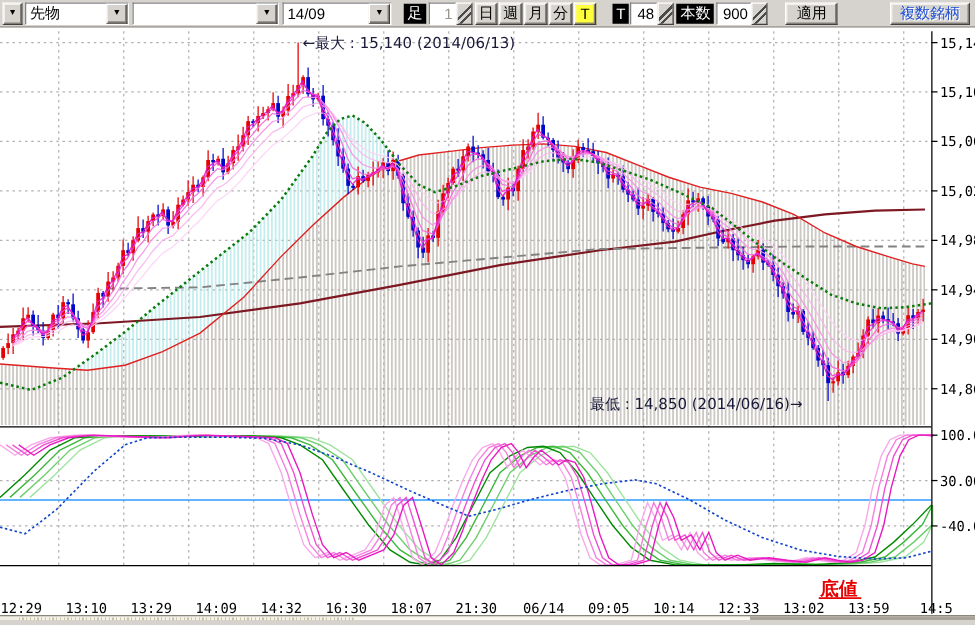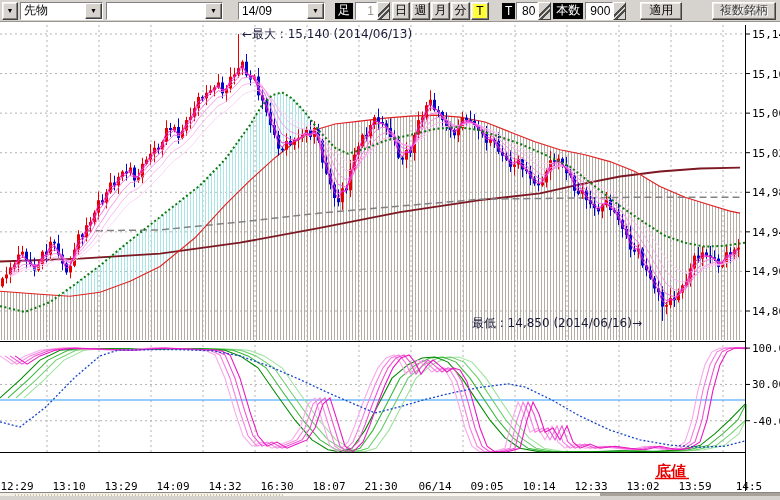--- a/index.html
+++ b/index.html
@@ -18,21 +18,21 @@
               box-shadow:inset -1px -1px 0 #84817b;font-size:7px;display:flex;align-items:center;justify-content:center;color:#000;}
   .lblk{background:#000;color:#fff;font-size:12px;height:16px;padding:0 3px;display:flex;align-items:center;white-space:nowrap;}
   .spin{display:flex;height:18px;}
   .spin .sv{border:1px solid;border-color:#828282 #fff #fff #828282;background:#fff;font-size:12px;
             width:22px;display:flex;align-items:center;justify-content:flex-end;padding:0 2px;box-sizing:border-box;}
   .spin .sv.dim{color:#9a968f;}
   .spin .sb{width:13px;height:18px;box-sizing:border-box;background-color:#d6d3ce;border:1px solid;border-color:#fff #404040 #404040 #fff;
             background-image:linear-gradient(135deg,transparent 42%,#4a4a4a 42%,#4a4a4a 52%,transparent 52%),
                              linear-gradient(135deg,transparent 62%,#4a4a4a 62%,#4a4a4a 72%,transparent 72%);}
   .yellow{background:#ffff3c;}
-  .dis{color:#404040;text-shadow:1px 1px 0 #ffffff;}
+  .dis{color:#1d4ed8;text-shadow:1px 1px 0 #ffffff;}
   
   #chartsvg{position:absolute;top:22px;left:0;}
   
   .hscroll{position:absolute;left:0;top:492px;width:780px;height:8px;background:#f1eee6;border-top:1px solid #8a867f;box-sizing:border-box;}
   .hs-dots{position:absolute;left:15px;top:1px;height:6px;width:268px;
            background:repeating-linear-gradient(90deg,#c9c2a8 0 1px,#f6f3e9 1px 3px);}
   .hs-mid{position:absolute;left:283px;top:1px;height:6px;width:317px;background:#faf8f1;}
   .hs-thumb{position:absolute;left:600px;top:0px;height:7px;width:180px;background:#a8a39a;}
 </style>
 </head>
@@ -43,37 +43,37 @@
   <div class="toolbar">
     <div class="btn" style="width:16px;font-size:7px;">▼</div>
     <div class="combo" style="margin-left:2px;">
       <span class="val" style="width:58px;">先物</span>
       <span class="arw">▼</span>
     </div>
     <div class="combo" style="margin-left:3px;">
       <span class="val" style="width:92px;margin-top:41px;">日経225</span>
       <span class="arw">▼</span>
     </div>
-    <div class="combo" style="margin-left:15px;">
+    <div class="combo" style="margin-left:3px;">
       <span class="val" style="width:62px;">14/09</span>
       <span class="arw">▼</span>
     </div>
     <div class="lblk" style="margin-left:10px;">足</div>
     <div class="spin" style="margin-left:2px;">
       <span class="sv dim">1</span>
       <span class="sb"></span>
     </div>
     <div class="btn" style="margin-left:2px;width:18px;">日</div>
     <div class="btn" style="margin-left:1px;width:19px;">週</div>
     <div class="btn" style="margin-left:1px;width:19px;">月</div>
     <div class="btn" style="margin-left:1px;width:19px;">分</div>
     <div class="btn yellow" style="margin-left:1px;width:18px;">T</div>
     <div class="lblk" style="margin-left:13px;">T</div>
     <div class="spin" style="margin-left:1px;">
-      <span class="sv">80</span>
+      <span class="sv">48</span>
       <span class="sb"></span>
     </div>
     <div class="lblk" style="margin-left:2px;">本数</div>
     <div class="spin" style="margin-left:2px;">
       <span class="sv" style="width:28px;">900</span>
       <span class="sb"></span>
     </div>
     <div class="btn" style="margin-left:14px;width:42px;">適用</div>
     <div class="btn dis" style="margin-left:auto;margin-right:2px;width:64px;">複数銘柄</div>
   </div>

